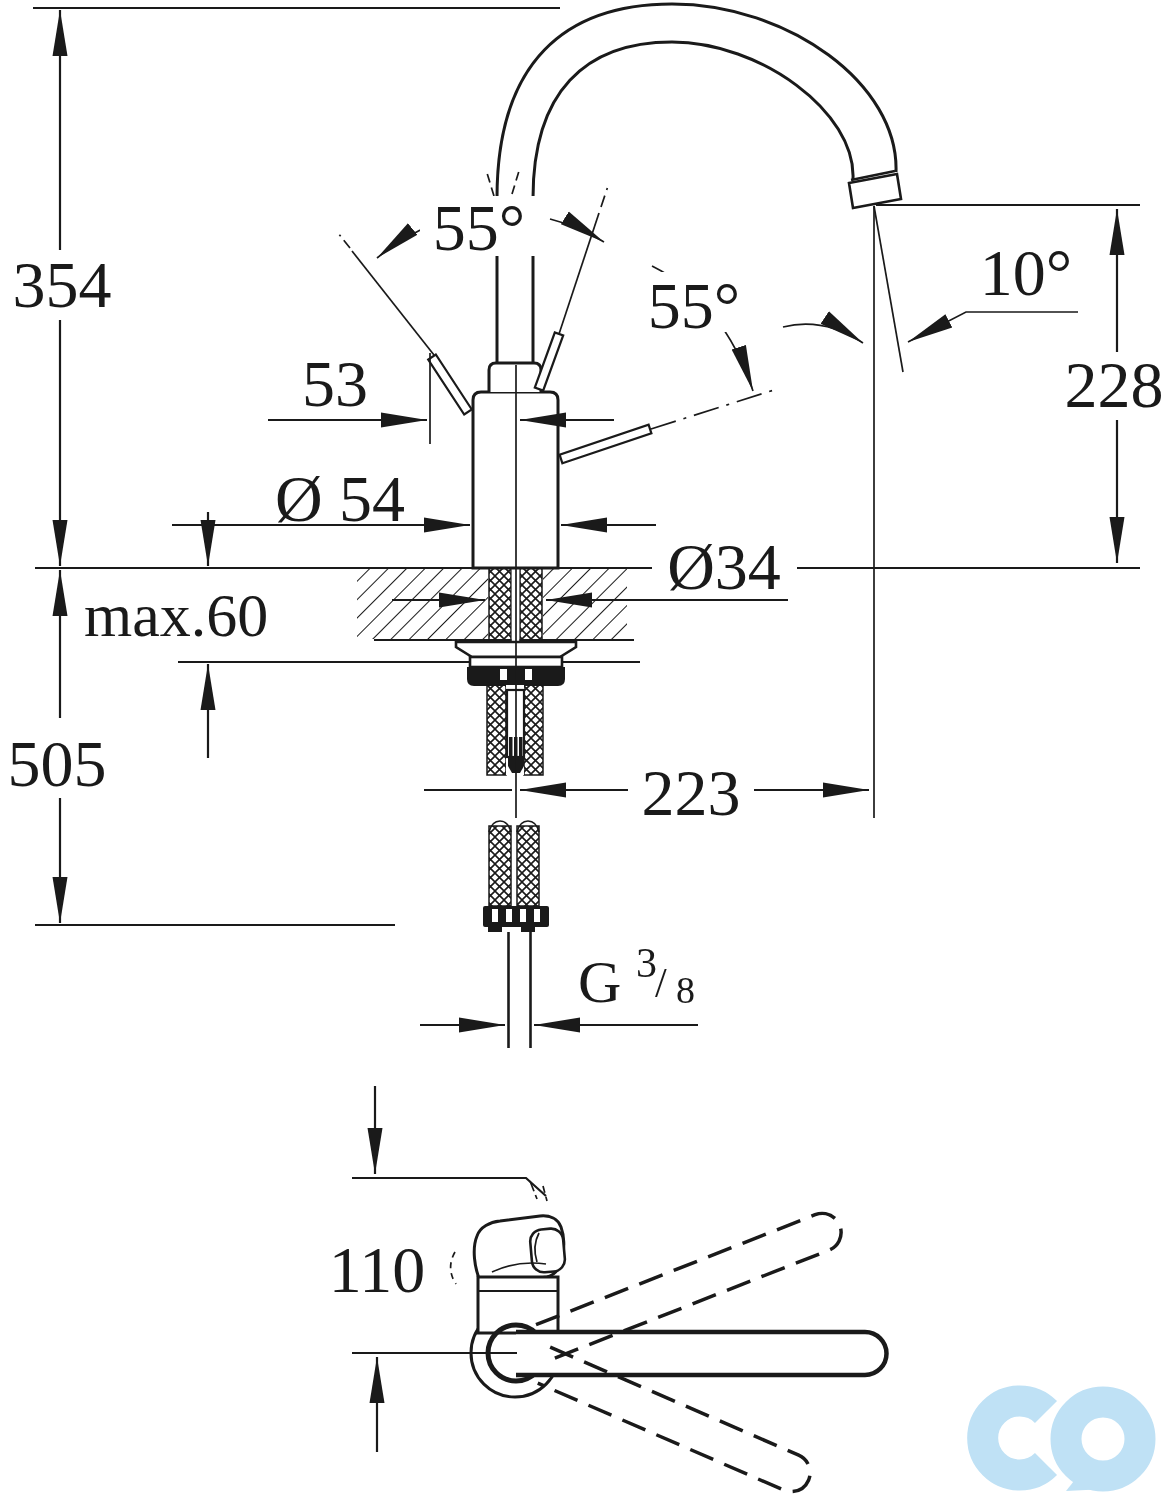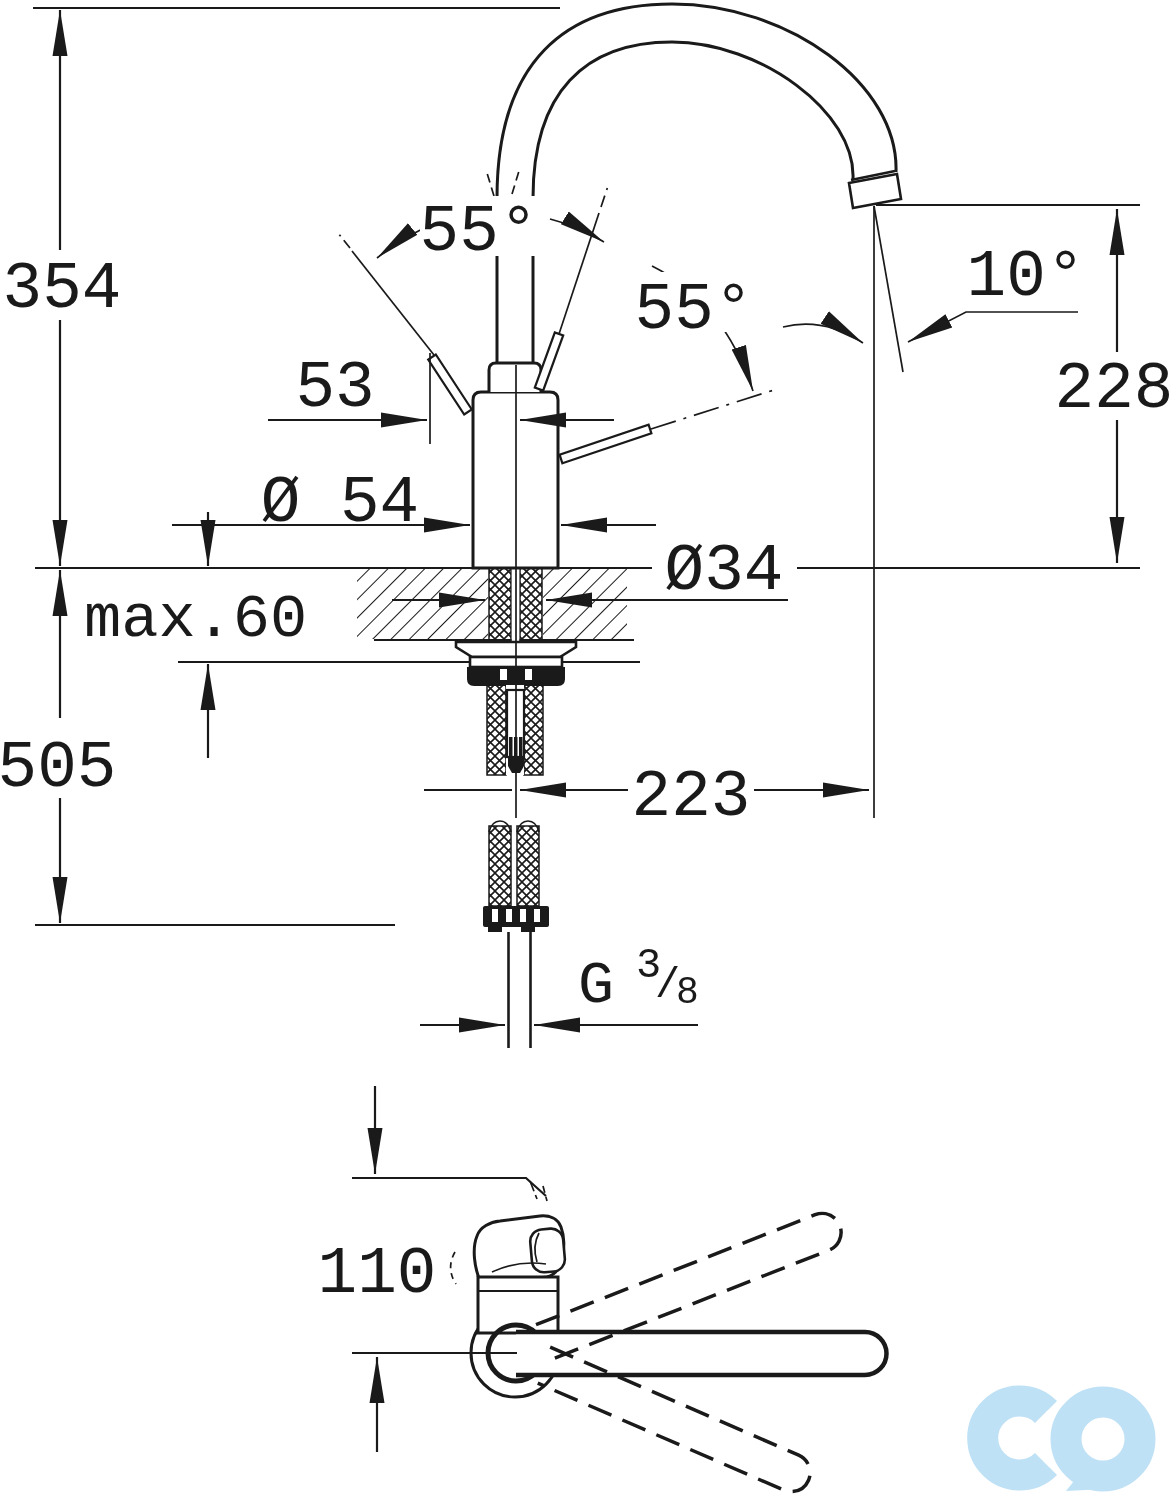--- a/index.html
+++ b/index.html
@@ -1,17 +1,17 @@
 <!DOCTYPE html>
 <html><head>
 <meta charset="utf-8">
 <style>
   html,body{margin:0;padding:0;background:#fff;}
   .wrap{width:1171px;height:1500px;position:relative;background:#fff;
-        font-family:Liberation Mono, monospace;overflow:hidden;}
+        font-family:Liberation Serif, serif;overflow:hidden;}
   svg{display:block}
   .ln{fill:none;stroke:#1a1a1a;stroke-width:2.2;stroke-linecap:butt;}
   .ln3{stroke-width:3;}
   .ln26{stroke-width:2.6;}
   .ln15{stroke-width:1.7;}
   .fillw{fill:#fff;}
   .blk{fill:#1a1a1a;stroke:none;}
   .bg{fill:#fff;stroke:none;}
   text{fill:#1a1a1a;}
   .big{font-size:66px;}

